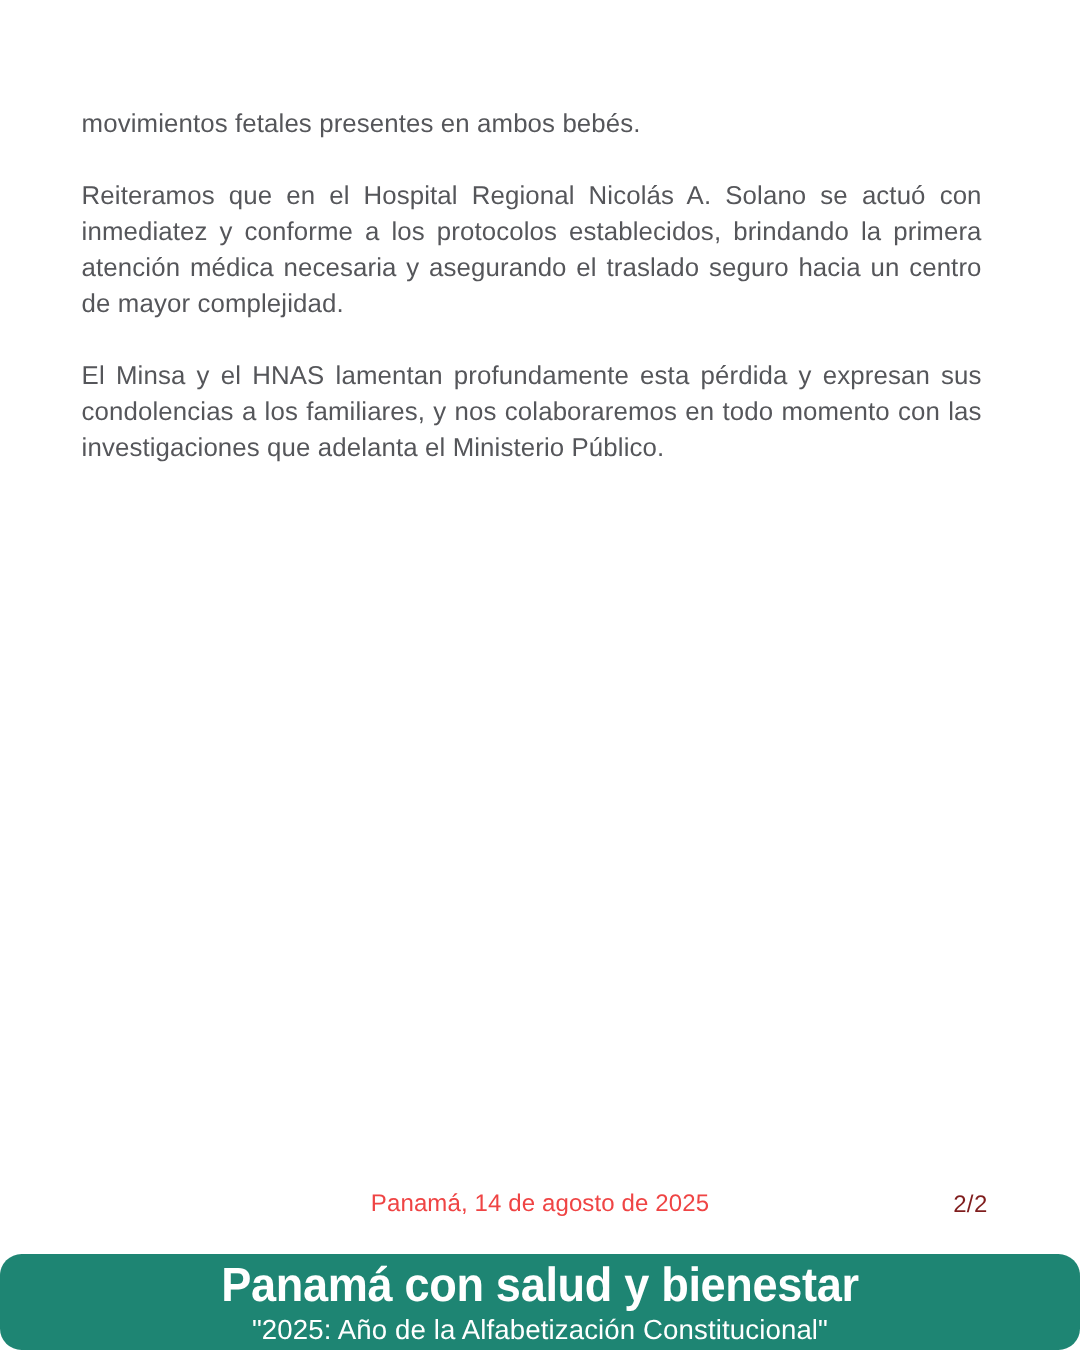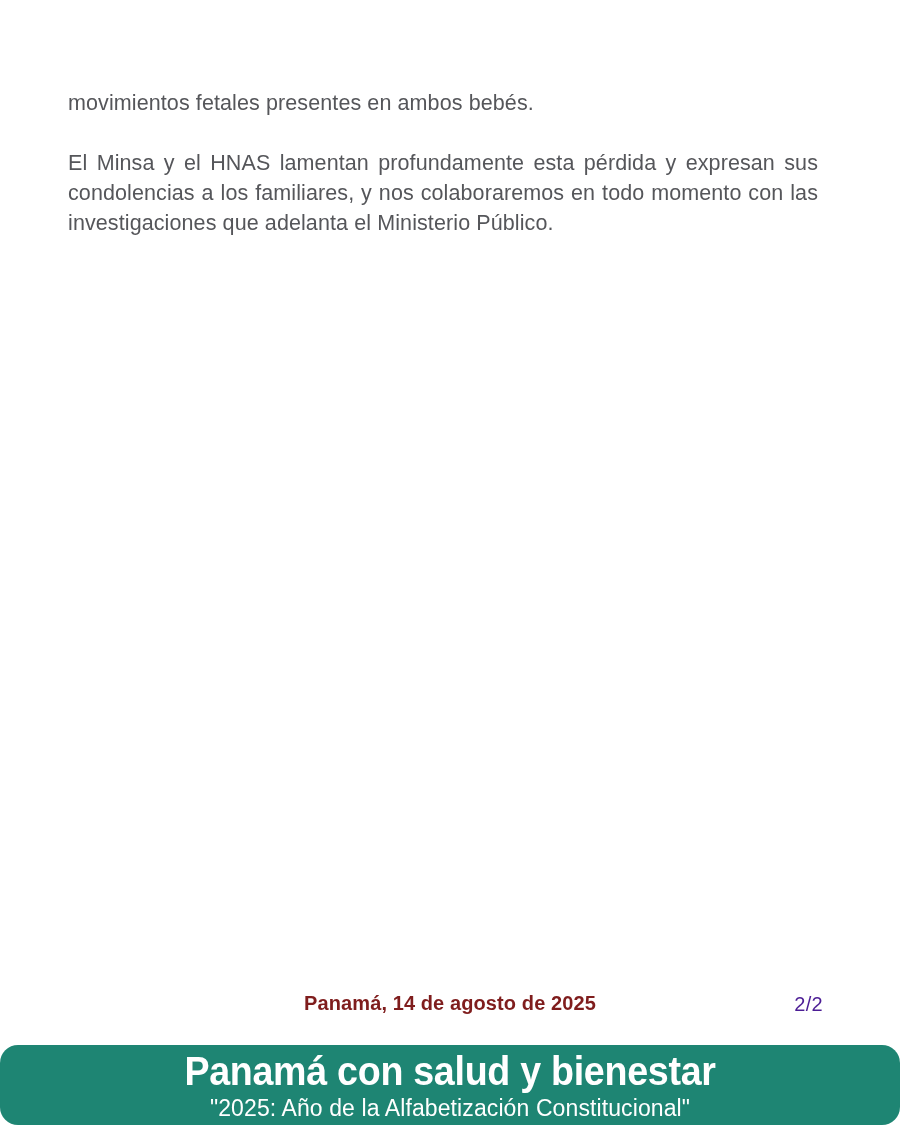--- a/index.html
+++ b/index.html
@@ -57,32 +57,32 @@
     height: 34px;
   }
 
   .footer-date {
     position: absolute;
     left: 0;
     top: 0;
     width: 900px;
     text-align: center;
     font-size: 20px;
-    font-weight: 700;
-    color: #7f1d1d;
+    font-weight: 400;
+    color: #ef4444;
     letter-spacing: 0.1px;
   }
 
   .footer-pageno {
     position: absolute;
     right: 77px;
     top: 1px;
     font-size: 20px;
     font-weight: 400;
-    color: #4c1d95;
+    color: #7f1d1d;
     letter-spacing: 0.3px;
   }
 
   
   .banner {
     position: absolute;
     left: 0;
     top: 1045px;
     width: 900px;
     height: 80px;
@@ -115,20 +115,21 @@
     letter-spacing: 0.1px;
   }
 </style>
 </head>
 <body>
 
 <div class="page">
 
   <div class="body-block">
     <p class="para">movimientos fetales presentes en ambos bebés.</p>
+    <p class="para">Reiteramos que en el Hospital Regional Nicolás A. Solano se actuó con inmediatez y conforme a los protocolos establecidos, brindando la primera atención médica necesaria y asegurando el traslado seguro hacia un centro de mayor complejidad.</p>
     <p class="para">El Minsa y el HNAS lamentan profundamente esta pérdida y expresan sus condolencias a los familiares, y nos colaboraremos en todo momento con las investigaciones que adelanta el Ministerio Público.</p>
   </div>
 
   <div class="doc-footer">
     <div class="footer-date">Panamá, 14 de agosto de 2025</div>
     <div class="footer-pageno">2/2</div>
   </div>
 
   <div class="banner">
     <div class="banner-title">Panamá con salud y bienestar</div>

